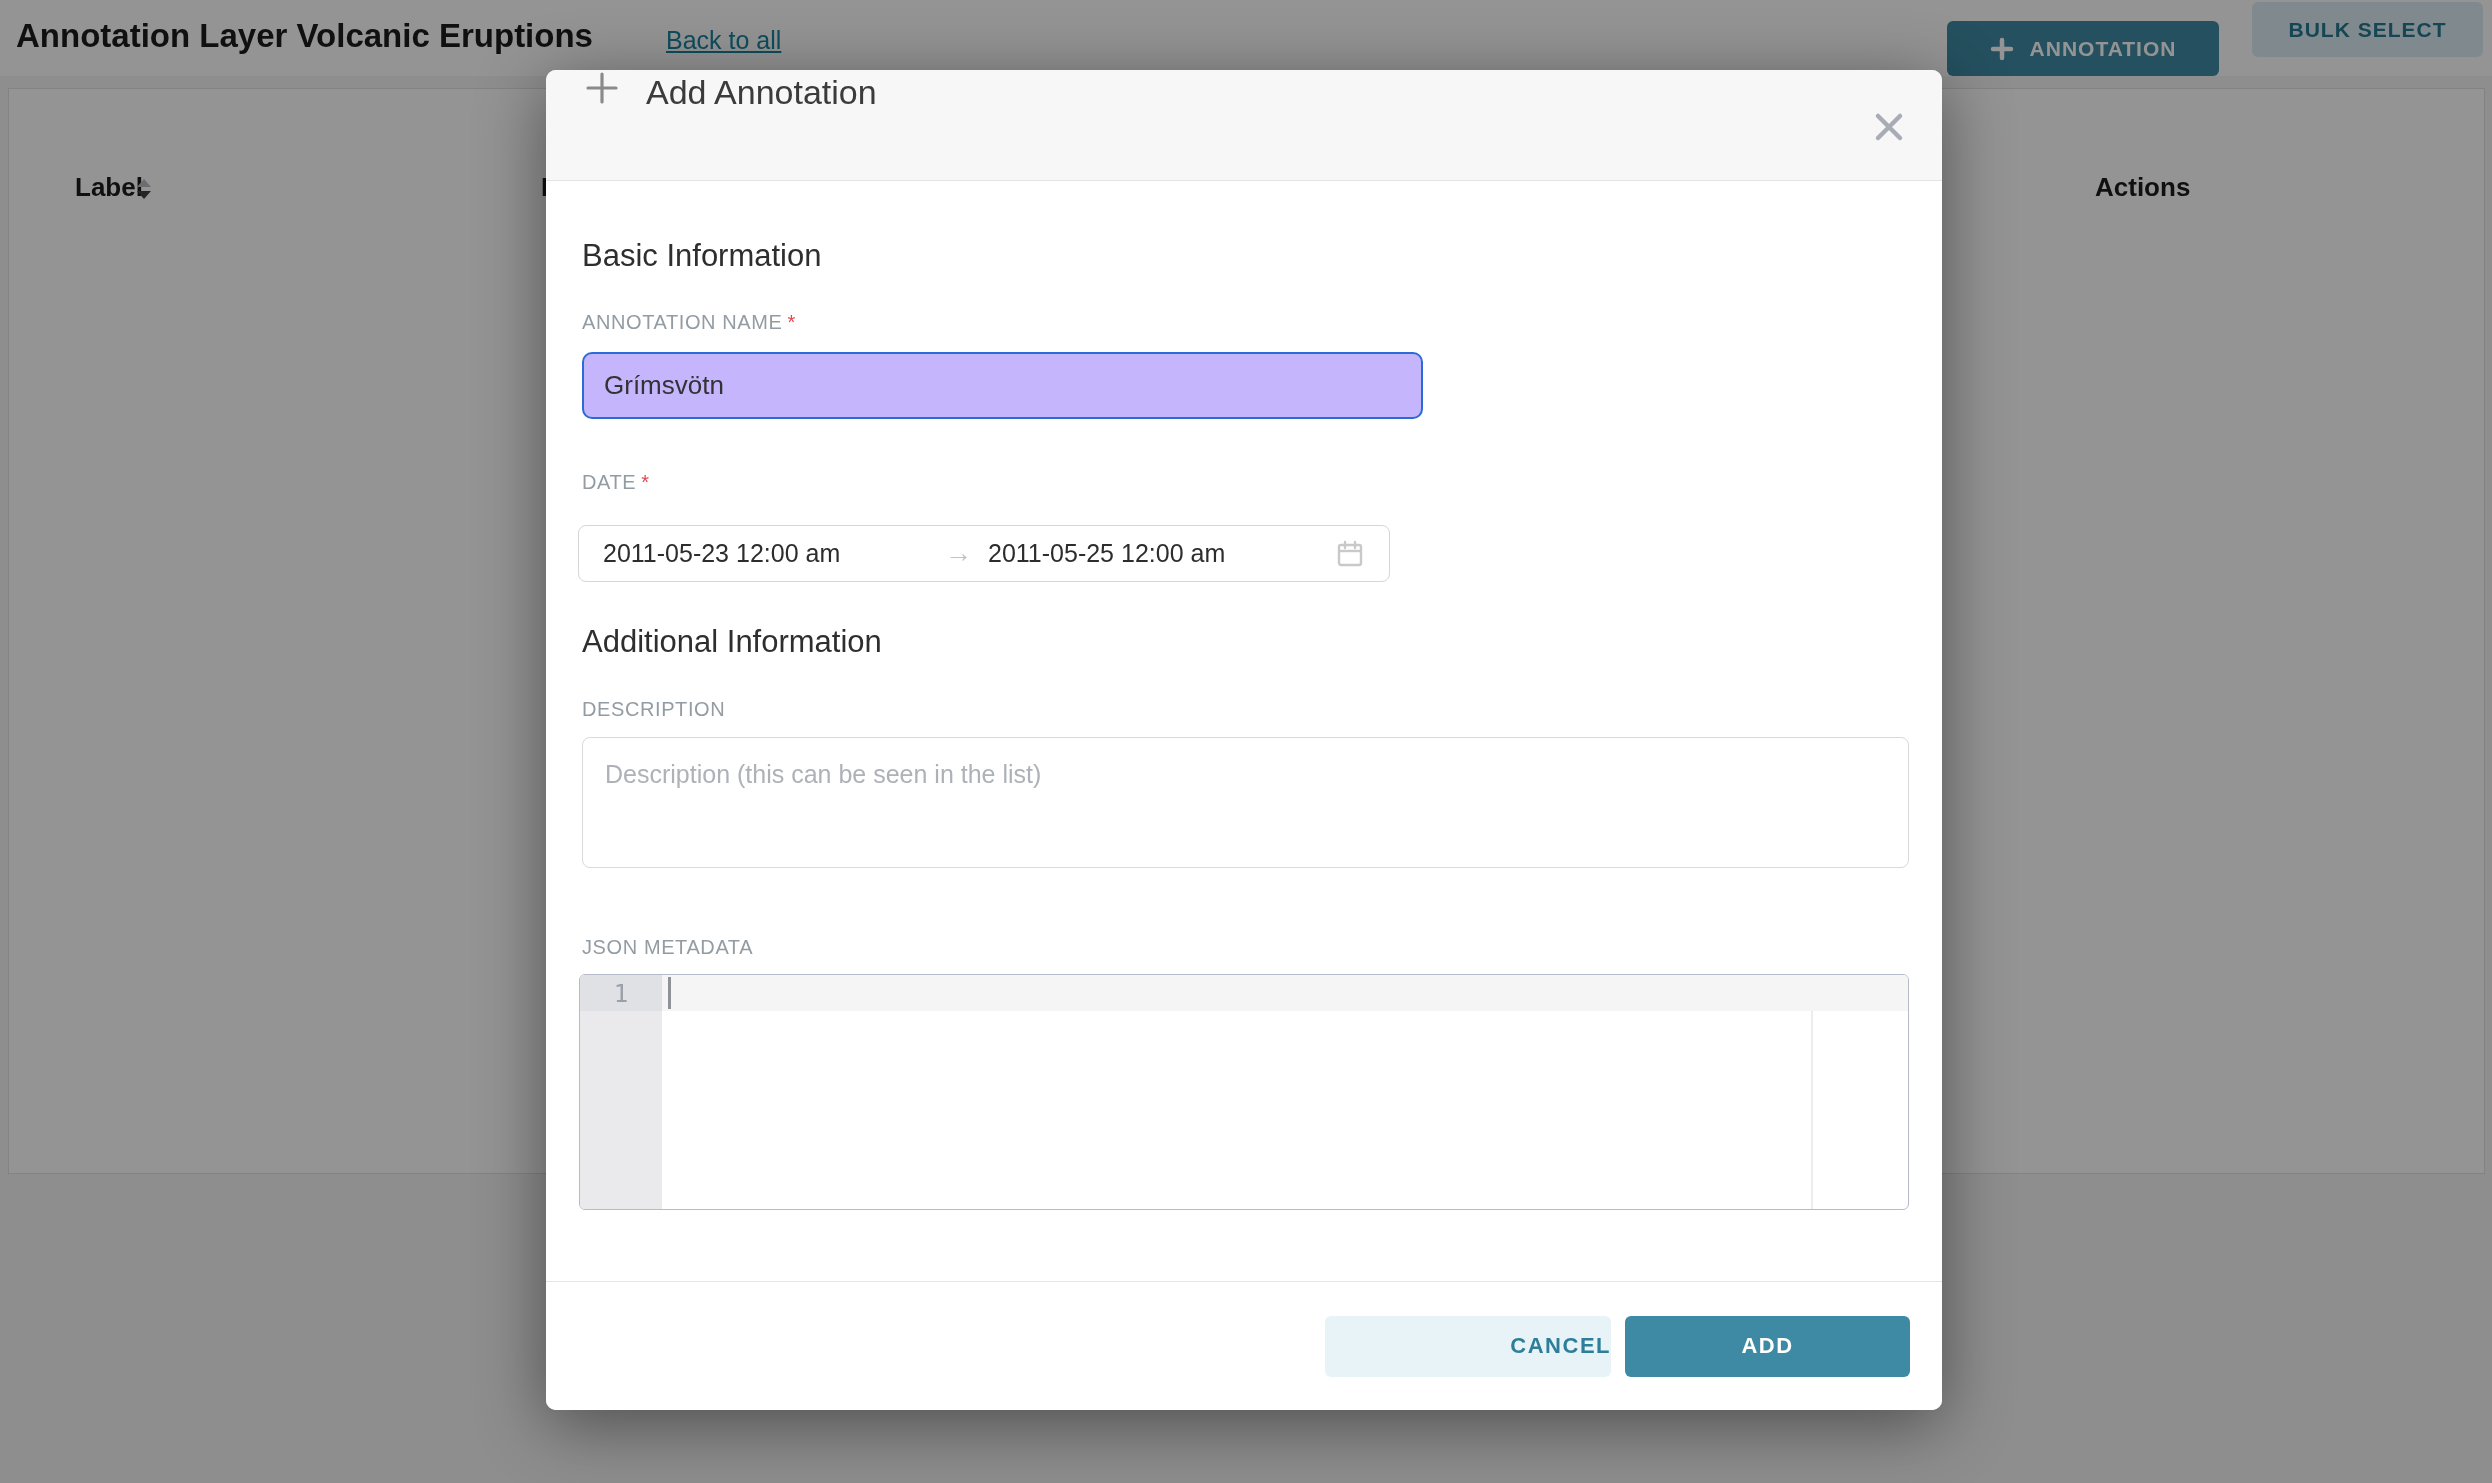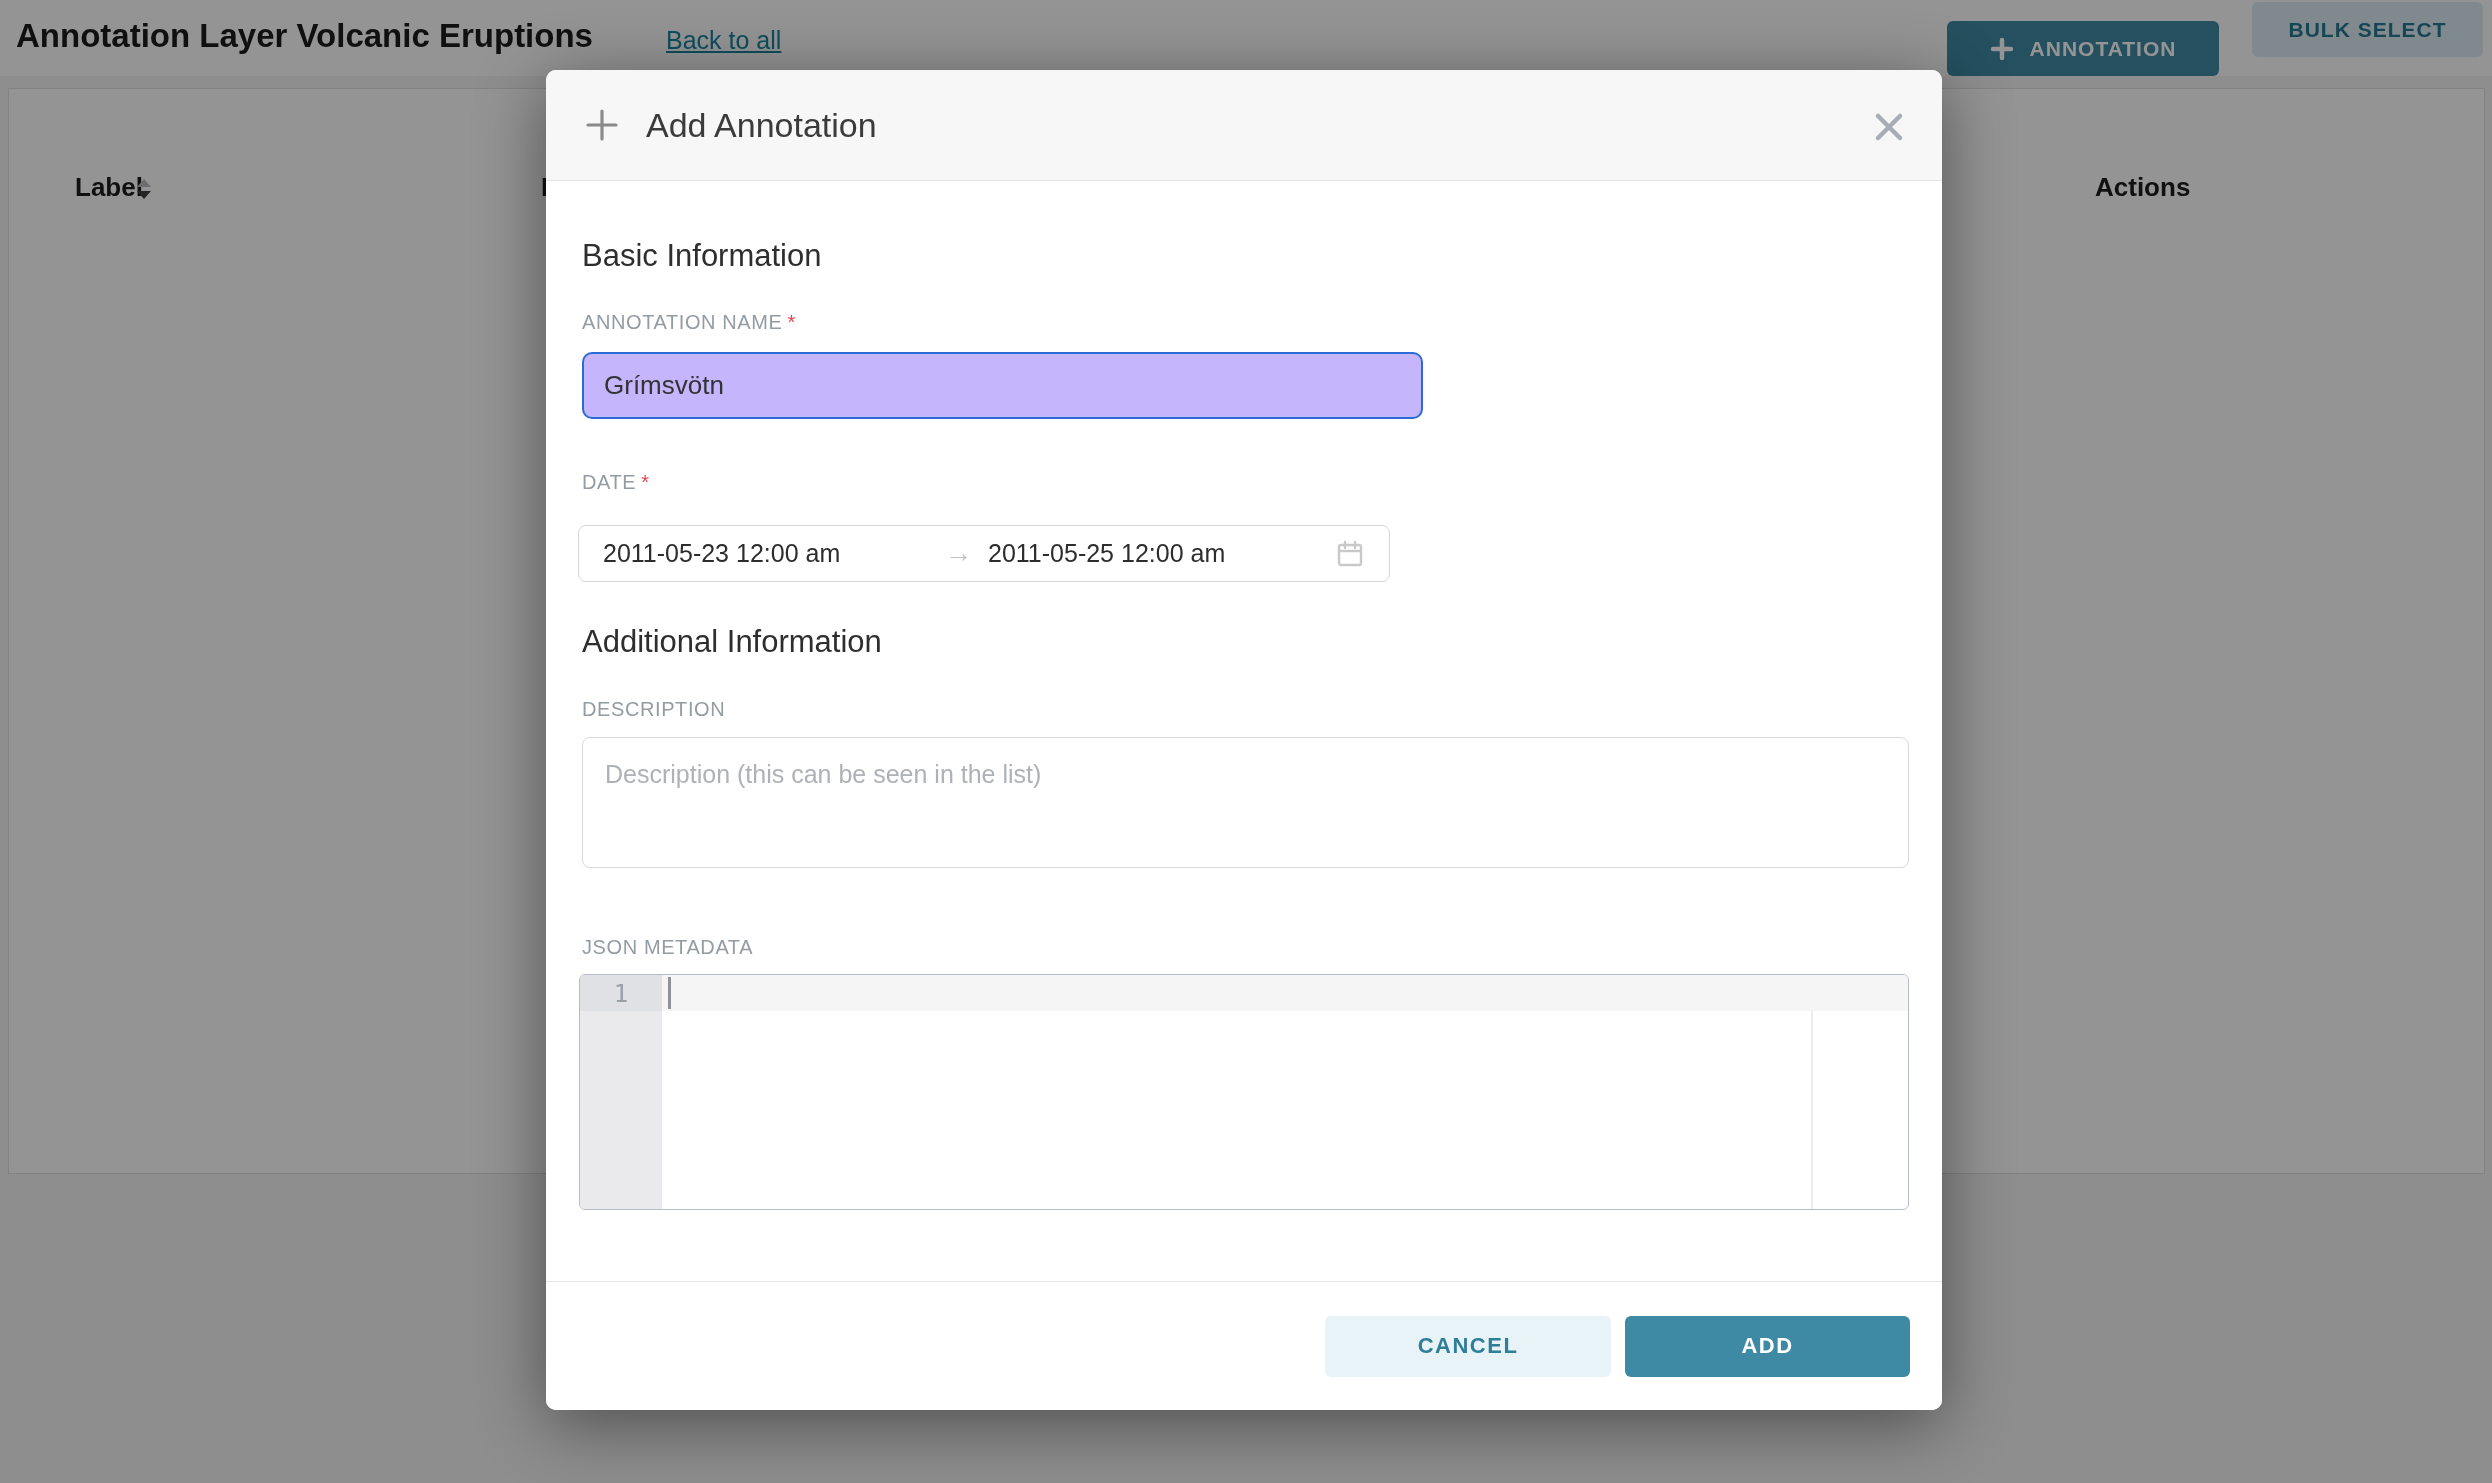--- a/index.html
+++ b/index.html
@@ -27,21 +27,21 @@
   .th-actions { left:2086px; }
   .sort-icon { position:absolute; left:127px; top:87px; width:16px; height:26px; display:flex; flex-direction:column; align-items:center; justify-content:center; gap:4px; cursor:pointer; }
   .caret-up { width:0; height:0; border-left:7px solid transparent; border-right:7px solid transparent; border-bottom:8px solid #b8bcc2; }
   .caret-down { width:0; height:0; border-left:7px solid transparent; border-right:7px solid transparent; border-top:8px solid #3f4144; }
 
   
   .overlay { position:absolute; inset:0; background:rgba(0,0,0,0.42); z-index:10; }
 
   
   .modal { position:absolute; left:546px; top:70px; width:1396px; height:1340px; background:#ffffff; border-radius:10px; box-shadow:0 14px 69px rgba(0,0,0,0.45); z-index:20; }
-  .modal-header { position:relative; height:111px; background:#f7f7f8; border-bottom:1px solid #e4e4e6; border-radius:10px 10px 0 0; display:flex; align-items:center; padding:0 38px; }
+  .modal-header { position:relative; height:111px; background:#f7f7f8; border-bottom:1px solid #e4e4e6; border-radius:10px 10px 0 0; display:flex; align-items:flex-start; padding:0 38px; }
   .modal-title { margin-left:26px; font-size:34px; color:#3b3b3b; line-height:44px; }
   .close-btn { position:absolute; right:34px; top:38px; width:38px; height:38px; background:none; border:none; cursor:pointer; display:flex; align-items:center; justify-content:center; }
 
   .modal-body { position:absolute; left:0; top:111px; width:1396px; height:1101px; }
   .section-heading { position:absolute; left:36px; font-size:31px; color:#2e2e2e; line-height:42px; }
   .sh-basic { top:54px; }
   .sh-additional { top:440px; }
   .field-label { position:absolute; left:36px; font-size:20px; letter-spacing:0.6px; color:#939ca3; line-height:26px; }
   .req { color:#e0484f; margin-left:5px; }
   .fl-name { top:128px; }
@@ -63,21 +63,21 @@
   .json-editor { position:absolute; left:33px; top:793px; width:1330px; height:236px; border:1.5px solid #b7bbc9; border-radius:6px; background:#ffffff; overflow:hidden; cursor:text; }
   .je-gutter { position:absolute; left:0; top:0; width:82px; height:100%; background:#eaeaec; }
   .je-gutter-active { position:absolute; left:0; top:0; width:82px; height:36px; background:#dfe1e4; }
   .je-print-margin { position:absolute; left:1231px; top:0; bottom:0; width:2px; background:#ececee; }
   .je-active-line { position:absolute; left:82px; right:0; top:0; height:36px; background:#f5f5f6; }
   .je-line-num { position:absolute; left:0; top:4px; width:82px; text-align:center; font-family:"DejaVu Sans Mono", monospace; font-size:24px; color:#9aa0a8; line-height:30px; }
   .je-cursor { position:absolute; left:88px; top:2px; width:3px; height:32px; background:#8f9399; }
 
   .modal-footer { position:absolute; left:0; bottom:0; width:1396px; height:129px; background:#ffffff; border-top:1px solid #e6e6e8; border-radius:0 0 10px 10px; display:flex; align-items:center; justify-content:flex-end; padding-right:32px; gap:14px; }
   .m-btn { height:61px; border:none; border-radius:6px; font-family:"Liberation Sans",sans-serif; font-size:22px; font-weight:700; letter-spacing:1.5px; cursor:pointer; }
-  .btn-cancel { width:286px; background:#e7f3f6; color:#2e7e99; }
+  .btn-cancel { width:286px; background:#e7f3f6; color:#2e7e99;text-align:right; }
   .btn-add { width:285px; background:#3e8aa4; color:#ffffff; }
 </style>
 </head>
 <body>
 
 <div class="topbar">
   <div class="page-title">Annotation Layer Volcanic Eruptions</div>
   <a class="back-link">Back to all</a>
   <button class="tb-btn btn-annotation">
     <span style="display:flex;">

